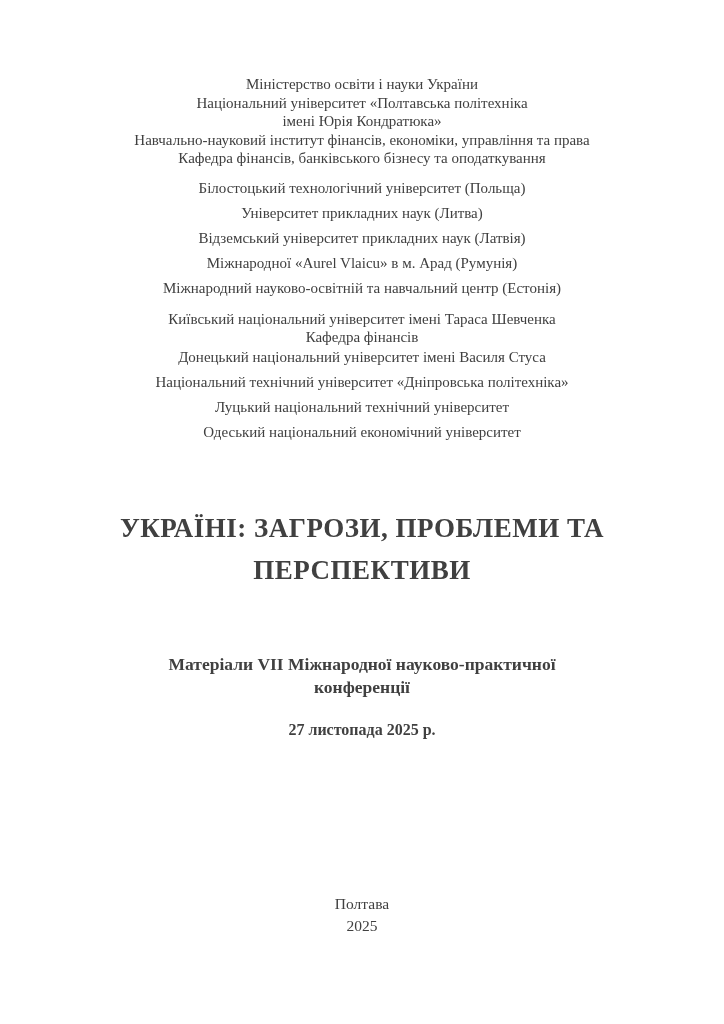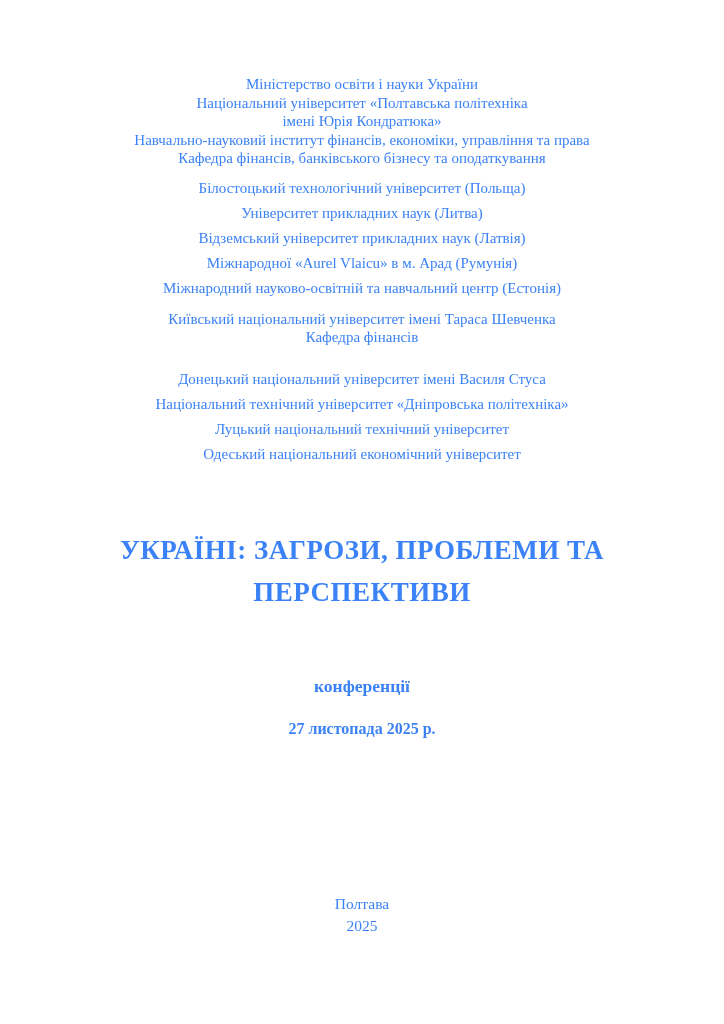--- a/index.html
+++ b/index.html
@@ -6,21 +6,21 @@
     margin: 0;
     padding: 0;
     background: #ffffff;
   }
   .page {
     position: relative;
     width: 724px;
     height: 1024px;
     margin: 0 auto;
     background: #ffffff;
-    color: #3b82f6;
+    color: #404040;
     font-family: "Liberation Serif", "DejaVu Serif", serif;
     text-align: center;
     overflow: hidden;
     box-sizing: border-box;
     padding-top: 75px;
   }
   .line {
     font-size: 15px;
     line-height: 18.5px;
   }
@@ -35,21 +35,21 @@
     line-height: 18px;
     margin-bottom: 7px;
   }
   .kyiv-block {
     margin-top: 13px;
   }
   .kyiv-block .line {
     line-height: 18px;
   }
   .partners-list-2 {
-    margin-top: 24px;
+    margin-top: 2px;
   }
   .conf-title {
     margin-top: 66px;
     font-size: 27px;
     font-weight: bold;
     line-height: 42px;
     letter-spacing: 0.5px;
   }
   .conf-subtitle {
     margin-top: 62px;
@@ -106,20 +106,21 @@
     <div class="partner-line">Луцький національний технічний університет</div>
     <div class="partner-line">Одеський національний економічний університет</div>
   </div>
 
   <div class="conf-title">
     <div>УКРАЇНІ: ЗАГРОЗИ, ПРОБЛЕМИ ТА</div>
     <div>ПЕРСПЕКТИВИ</div>
   </div>
 
   <div class="conf-subtitle">
+    <div>Матеріали VII Міжнародної науково-практичної</div>
     <div>конференції</div>
   </div>
 
   <div class="conf-date">27 листопада 2025 р.</div>
 
   <div class="footer-block">
     <div class="line">Полтава</div>
     <div class="line">2025</div>
   </div>
 

